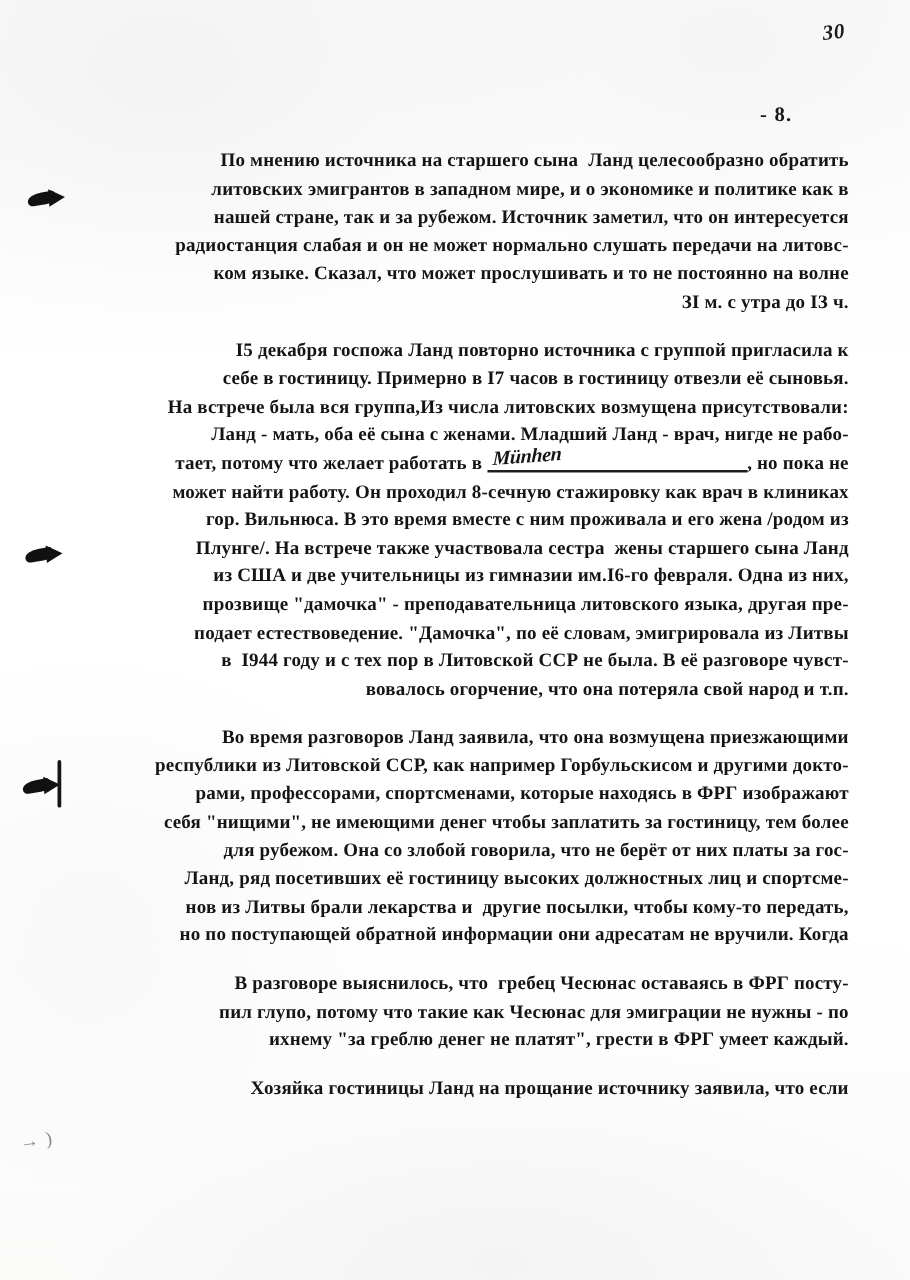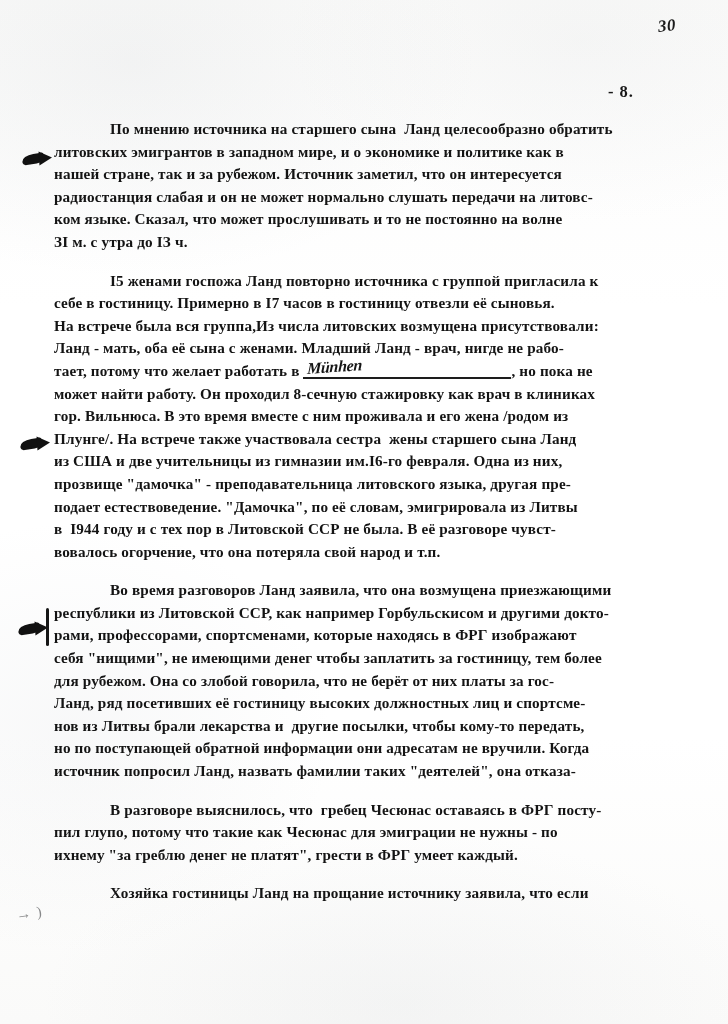--- a/index.html
+++ b/index.html
@@ -116,20 +116,21 @@
 
   .line {
     display: block;
     font-family: "Liberation Serif", serif;
     font-weight: 700;
     font-size: 15.2px;
     line-height: 22.6px;
     color: #141414;
     white-space: pre;
     letter-spacing: 0.15px;
+    text-align: right;
   }
   .line.indent { text-indent: 56px; }
 
   
   .fill-line {
     position: relative;
     display: inline-block;
     width: 208px;
     border-bottom: 2px solid #1d1d1d;
     height: 16px;
@@ -264,21 +265,21 @@
     <div class="para">
       <span class="line indent">По мнению источника на старшего сына  Ланд целесообразно обратить</span>
       <span class="line">литовских эмигрантов в западном мире, и о экономике и политике как в</span>
       <span class="line">нашей стране, так и за рубежом. Источник заметил, что он интересуется</span>
       <span class="line">радиостанция слабая и он не может нормально слушать передачи на литовс-</span>
       <span class="line">ком языке. Сказал, что может прослушивать и то не постоянно на волне</span>
       <span class="line">ЗI м. с утра до IЗ ч.</span>
     </div>
 
     <div class="para">
-      <span class="line indent">I5 женами госпожа Ланд повторно источника с группой пригласила к</span>
+      <span class="line indent">I5 декабря госпожа Ланд повторно источника с группой пригласила к</span>
       <span class="line">себе в гостиницу. Примерно в I7 часов в гостиницу отвезли её сыновья.</span>
       <span class="line">На встрече была вся группа,Из числа литовских возмущена присутствовали:</span>
       <span class="line">Ланд - мать, оба её сына с женами. Младший Ланд - врач, нигде не рабо-</span>
 
       <span class="line"><span>тает, потому что желает работать в </span><span class="fill-line"><span class="hand-ins">Münhen</span></span><span>, но пока не</span></span>
 
       <span class="line">может найти работу. Он проходил 8-сечную стажировку как врач в клиниках</span>
       <span class="line">гор. Вильнюса. В это время вместе с ним проживала и его жена /родом из</span>
       <span class="line">Плунге/. На встрече также участвовала сестра  жены старшего сына Ланд</span>
       <span class="line">из США и две учительницы из гимназии им.I6-го февраля. Одна из них,</span>
@@ -290,21 +291,20 @@
 
     <div class="para">
       <span class="line indent">Во время разговоров Ланд заявила, что она возмущена приезжающими</span>
       <span class="line">республики из Литовской ССР, как например Горбульскисом и другими докто-</span>
       <span class="line">рами, профессорами, спортсменами, которые находясь в ФРГ изображают</span>
       <span class="line">себя "нищими", не имеющими денег чтобы заплатить за гостиницу, тем более</span>
       <span class="line">для рубежом. Она со злобой говорила, что не берёт от них платы за гос-</span>
       <span class="line">Ланд, ряд посетивших её гостиницу высоких должностных лиц и спортсме-</span>
       <span class="line">нов из Литвы брали лекарства и  другие посылки, чтобы кому-то передать,</span>
       <span class="line">но по поступающей обратной информации они адресатам не вручили. Когда</span>
-      <span class="line">источник попросил Ланд, назвать фамилии таких "деятелей", она отказа-</span>
     </div>
 
     <div class="para">
       <span class="line indent">В разговоре выяснилось, что  гребец Чесюнас оставаясь в ФРГ посту-</span>
       <span class="line">пил глупо, потому что такие как Чесюнас для эмиграции не нужны - по</span>
       <span class="line">ихнему "за греблю денег не платят", грести в ФРГ умеет каждый.</span>
     </div>
 
     <div class="para">
       <span class="line indent">Хозяйка гостиницы Ланд на прощание источнику заявила, что если</span>

